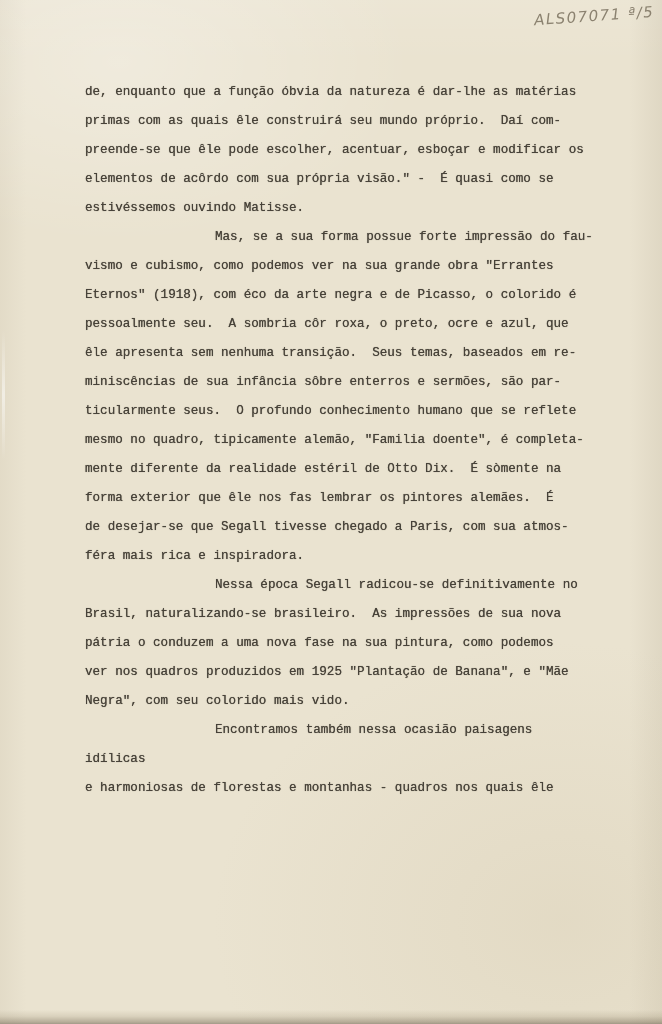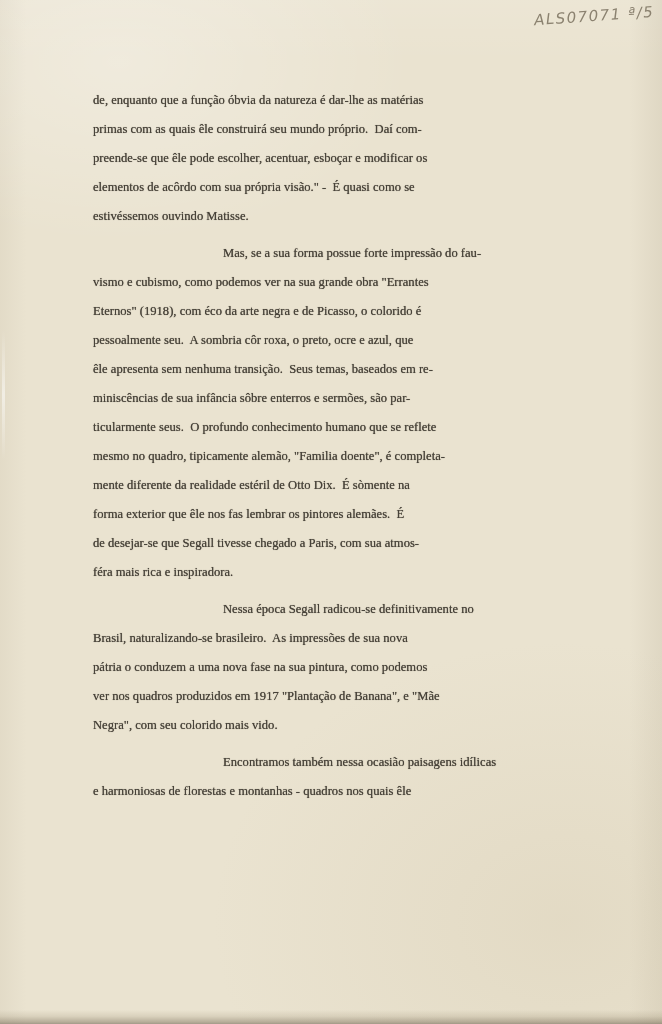--- a/index.html
+++ b/index.html
@@ -62,23 +62,22 @@
     left: 85px;
     top: 78px;
     width: 512px;
     font-size: 12.6px;
     line-height: 29px;
     color: #474239;
     text-shadow: 0 0 0.7px rgba(62, 56, 45, 0.85);
     letter-spacing: 0px;
   }
   .para {
-    margin: 8px;
+    margin: 0;
     white-space: pre-wrap;
-    font-family: Liberation Serif, serif;
   }
   .para.indented {
     text-indent: 130px;
   }
 </style>
 </head>
 <body>
 
 <div class="page">
 
@@ -100,21 +99,21 @@
 miniscências de sua infância sôbre enterros e sermões, são par-
 ticularmente seus.  O profundo conhecimento humano que se reflete
 mesmo no quadro, tipicamente alemão, "Familia doente", é completa-
 mente diferente da realidade estéril de Otto Dix.  É sòmente na
 forma exterior que êle nos fas lembrar os pintores alemães.  É
 de desejar-se que Segall tivesse chegado a Paris, com sua atmos-
 féra mais rica e inspiradora.</p>
     <p class="para indented">Nessa época Segall radicou-se definitivamente no
 Brasil, naturalizando-se brasileiro.  As impressões de sua nova
 pátria o conduzem a uma nova fase na sua pintura, como podemos
-ver nos quadros produzidos em 1917 "Plantação de Banana", e "Mãe
+ver nos quadros produzidos em 1925 "Plantação de Banana", e "Mãe
 Negra", com seu colorido mais vido.</p>
     <p class="para indented">Encontramos também nessa ocasião paisagens idílicas
 e harmoniosas de florestas e montanhas - quadros nos quais êle</p>
   </div>
 
   <div class="bottom-edge"></div>
 
 </div>
 
 </body></html>

